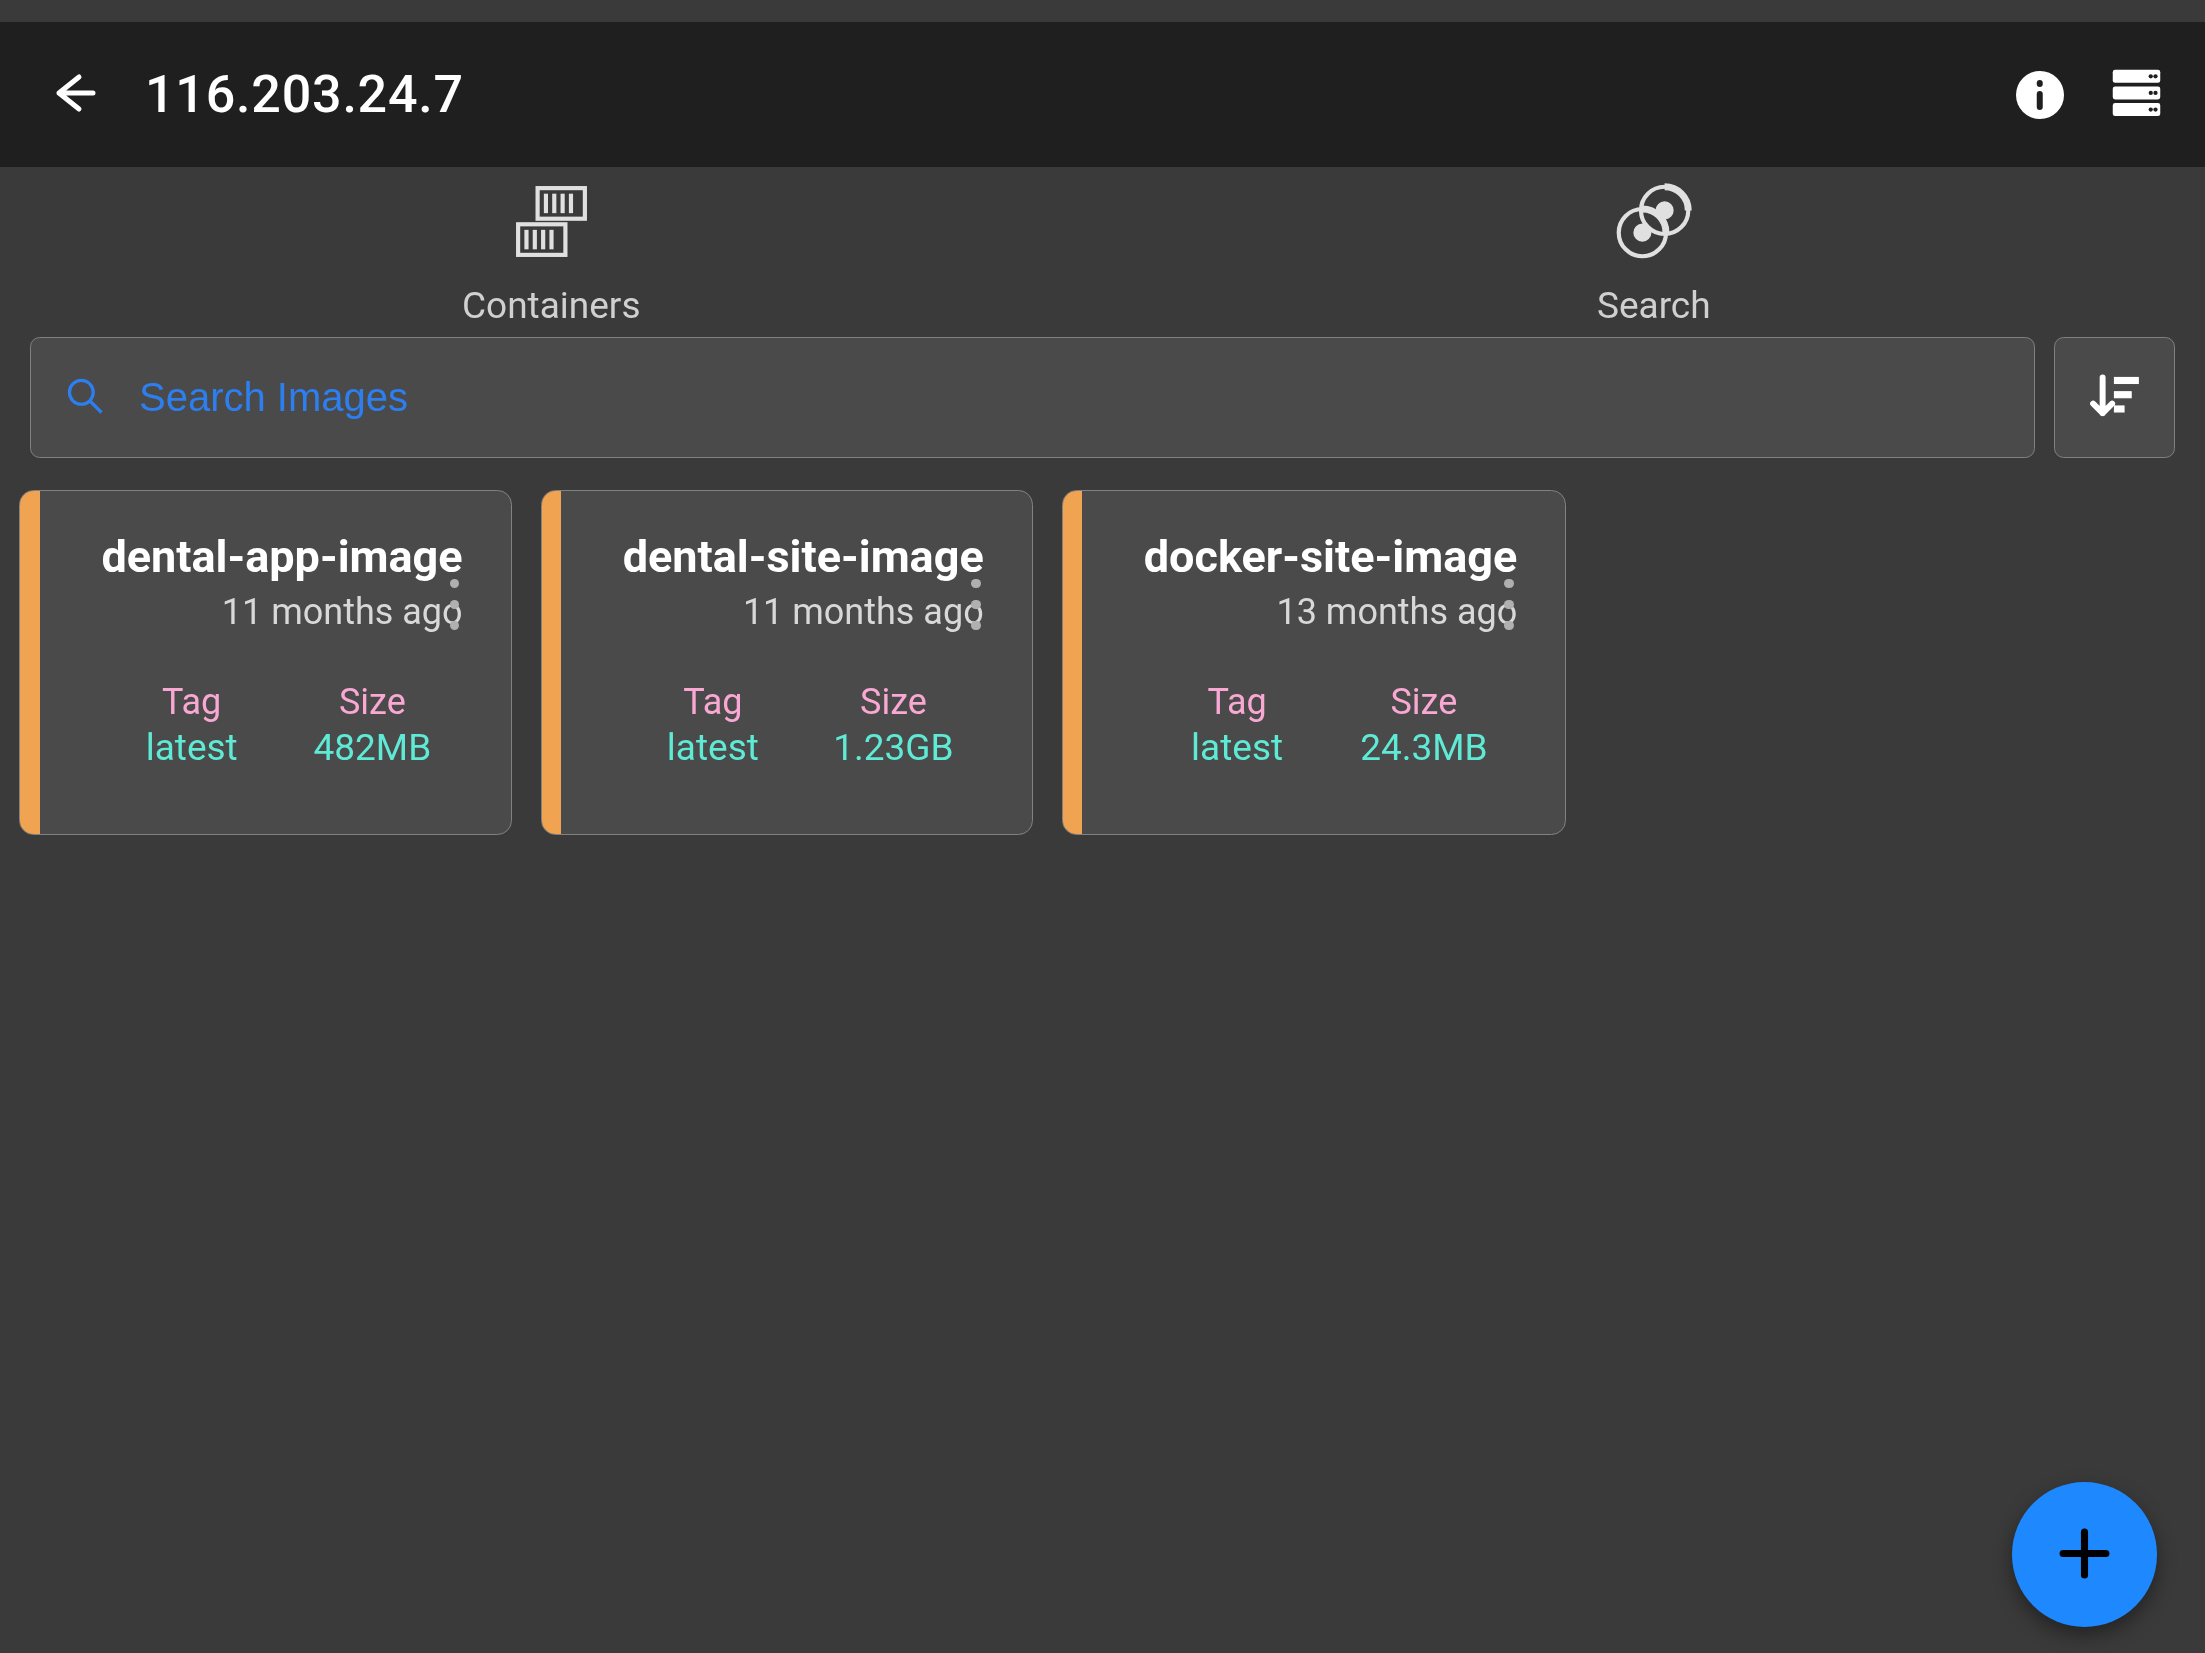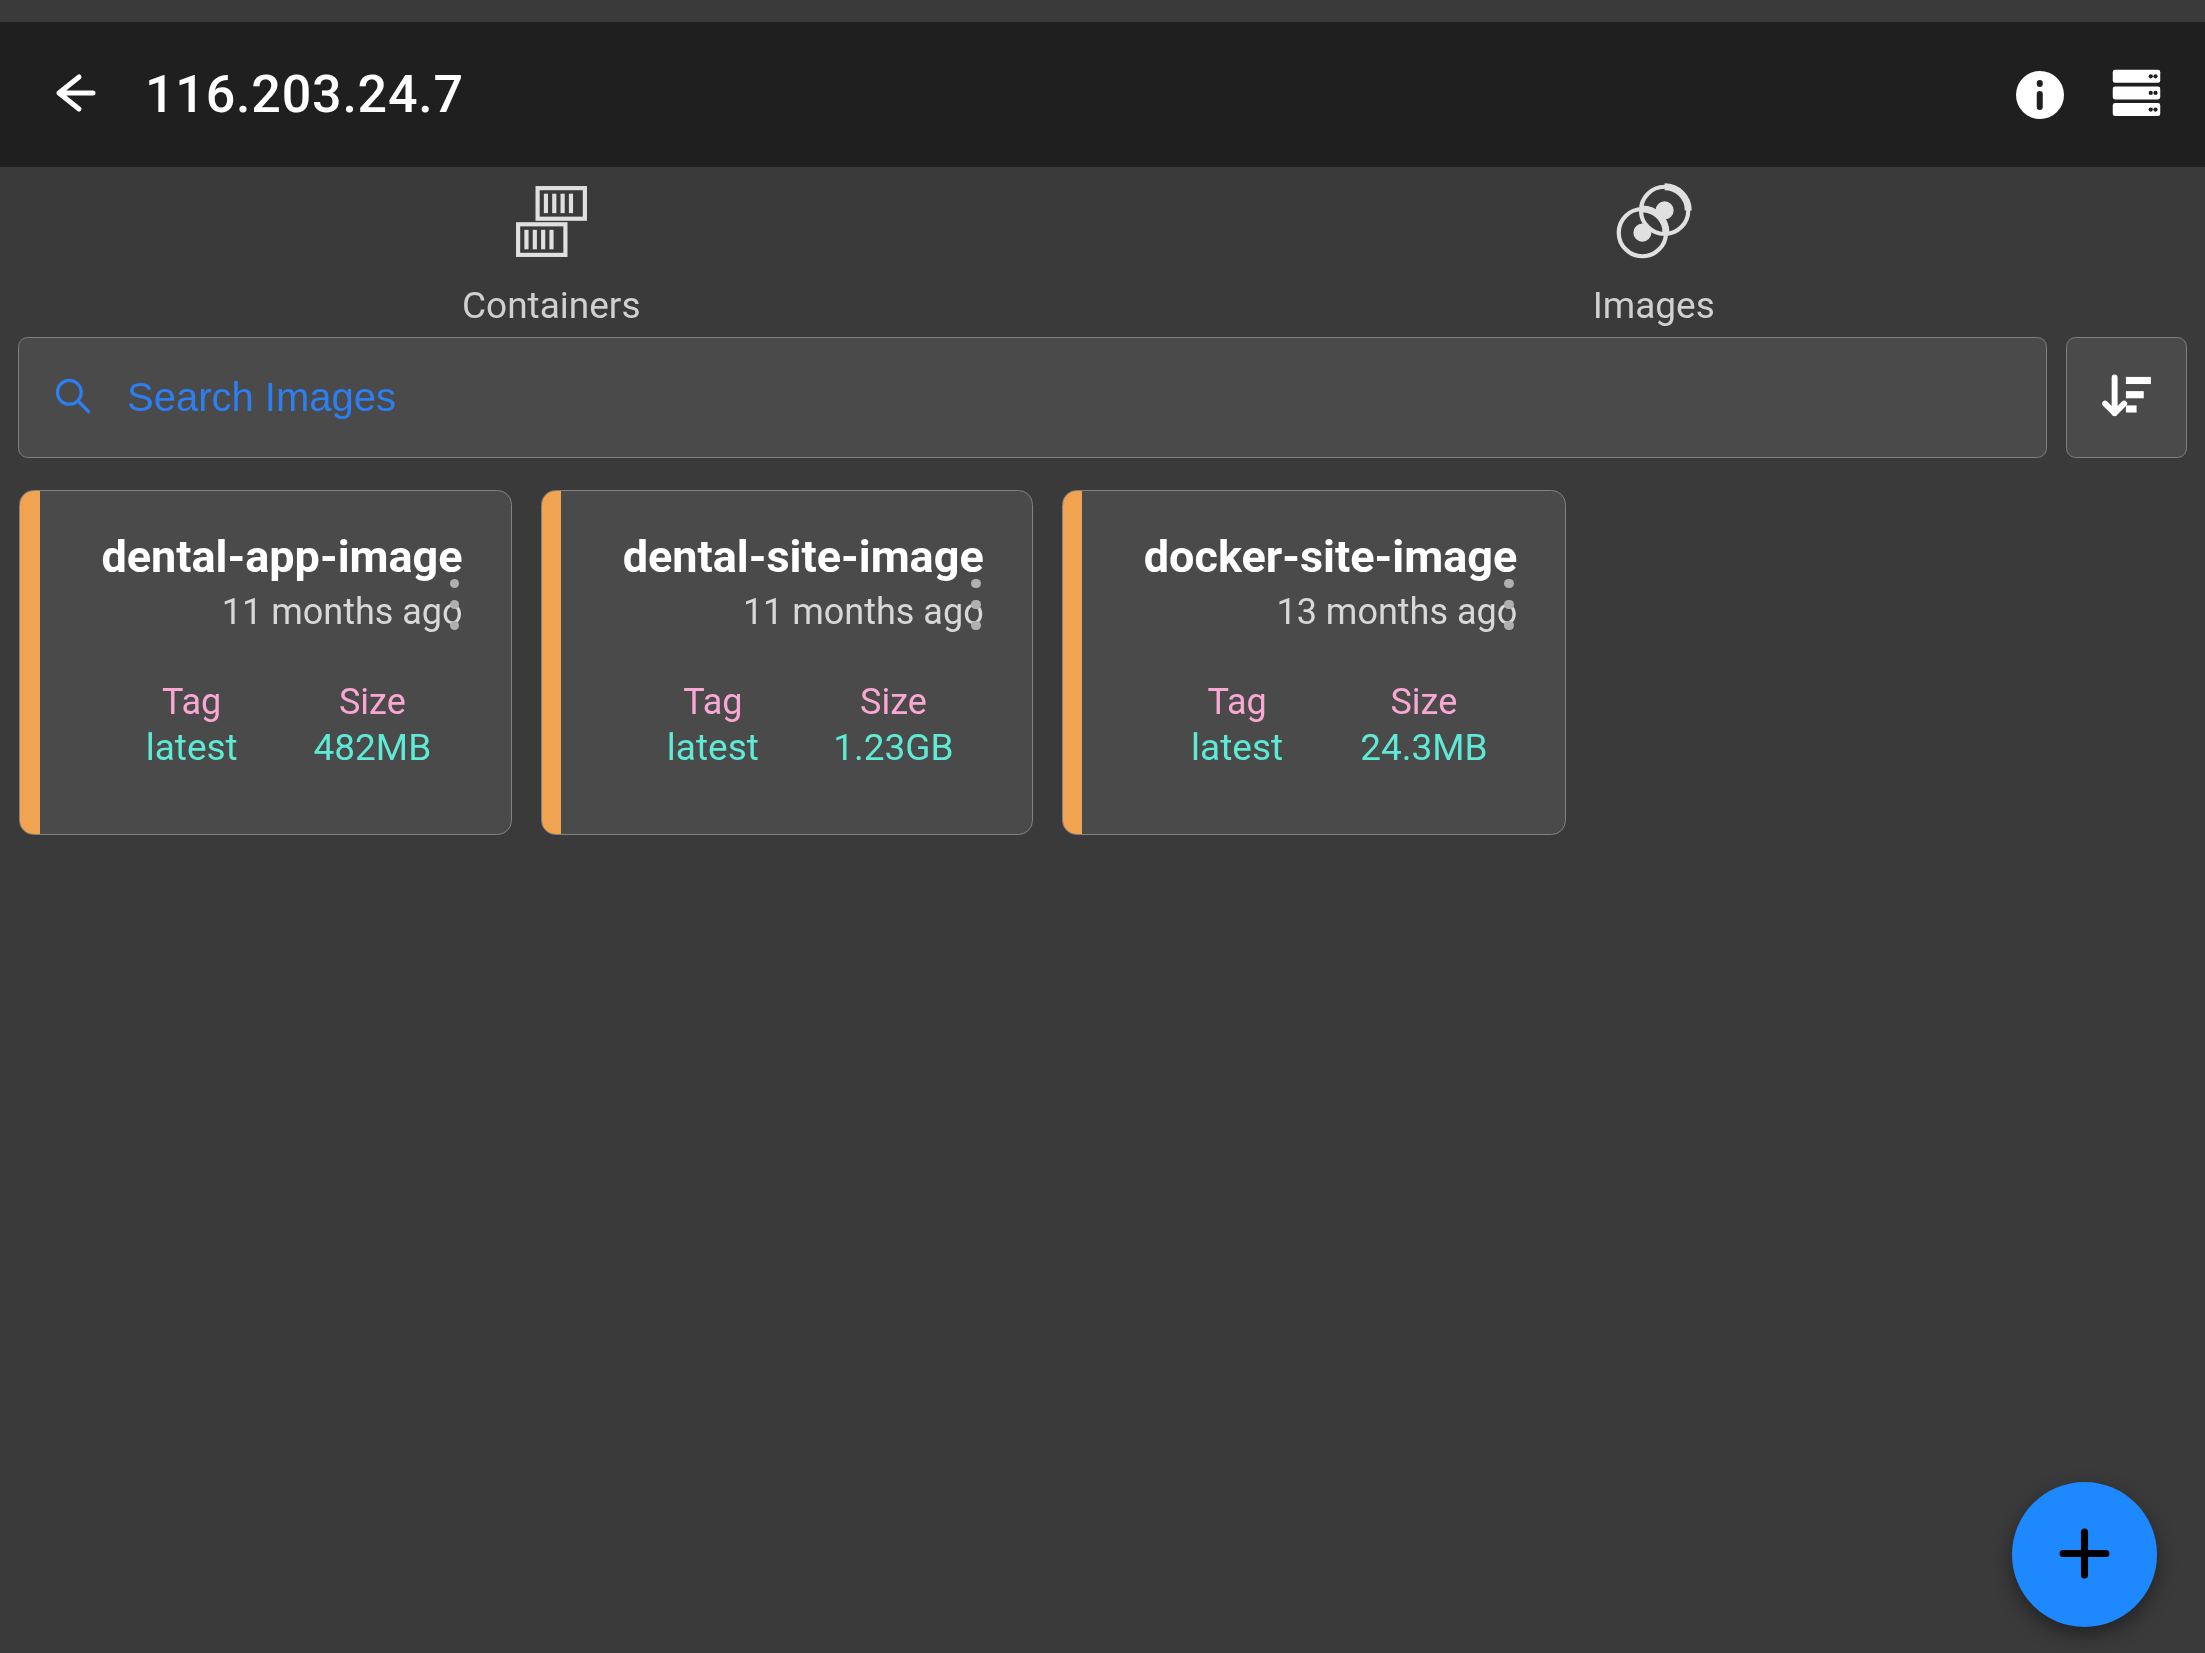--- a/index.html
+++ b/index.html
@@ -85,21 +85,21 @@
   .tab svg { width: 89px; height: 89px; }
   .tab-label {
     margin-top: 14.5px;
     font-size: 37px;
     font-weight: 400;
   }
 
   
   .search-row {
     display: flex;
-    padding: 0 18px;
+    padding: 0 30px;
     gap: 19.4px;
     margin-bottom: 32px;
   }
   .search-box {
     flex: 1;
     height: 121px;
     border: 1.6px solid #808080;
     border-radius: 9.7px;
     background: #4a4a4a;
     display: flex;
@@ -269,21 +269,21 @@
       <span>
         <svg viewBox="0 0 64 64" fill="none" stroke="#e0e0e0" stroke-width="3">
           <circle cx="40" cy="24" r="17"></circle>
           <circle cx="40" cy="24" r="5" fill="#e0e0e0"></circle>
           <path d="M40 7 A17 17 0 0 1 57 24" stroke-width="5"></path>
           <circle cx="24" cy="40" r="17"></circle>
           <circle cx="24" cy="40" r="5" fill="#e0e0e0"></circle>
           <path d="M24 23 A17 17 0 0 1 41 40" stroke-width="5"></path>
         </svg>
       </span>
-      <div class="tab-label">Images</div>
+      <div class="tab-label">Search</div>
     </div>
   </div>
 
   <div class="search-row">
     <div class="search-box">
       <span>
         <svg viewBox="0 0 48 48">
             <circle cx="20" cy="20" r="13"></circle>
             <line x1="30" y1="30" x2="42" y2="42"></line>
           </svg>

